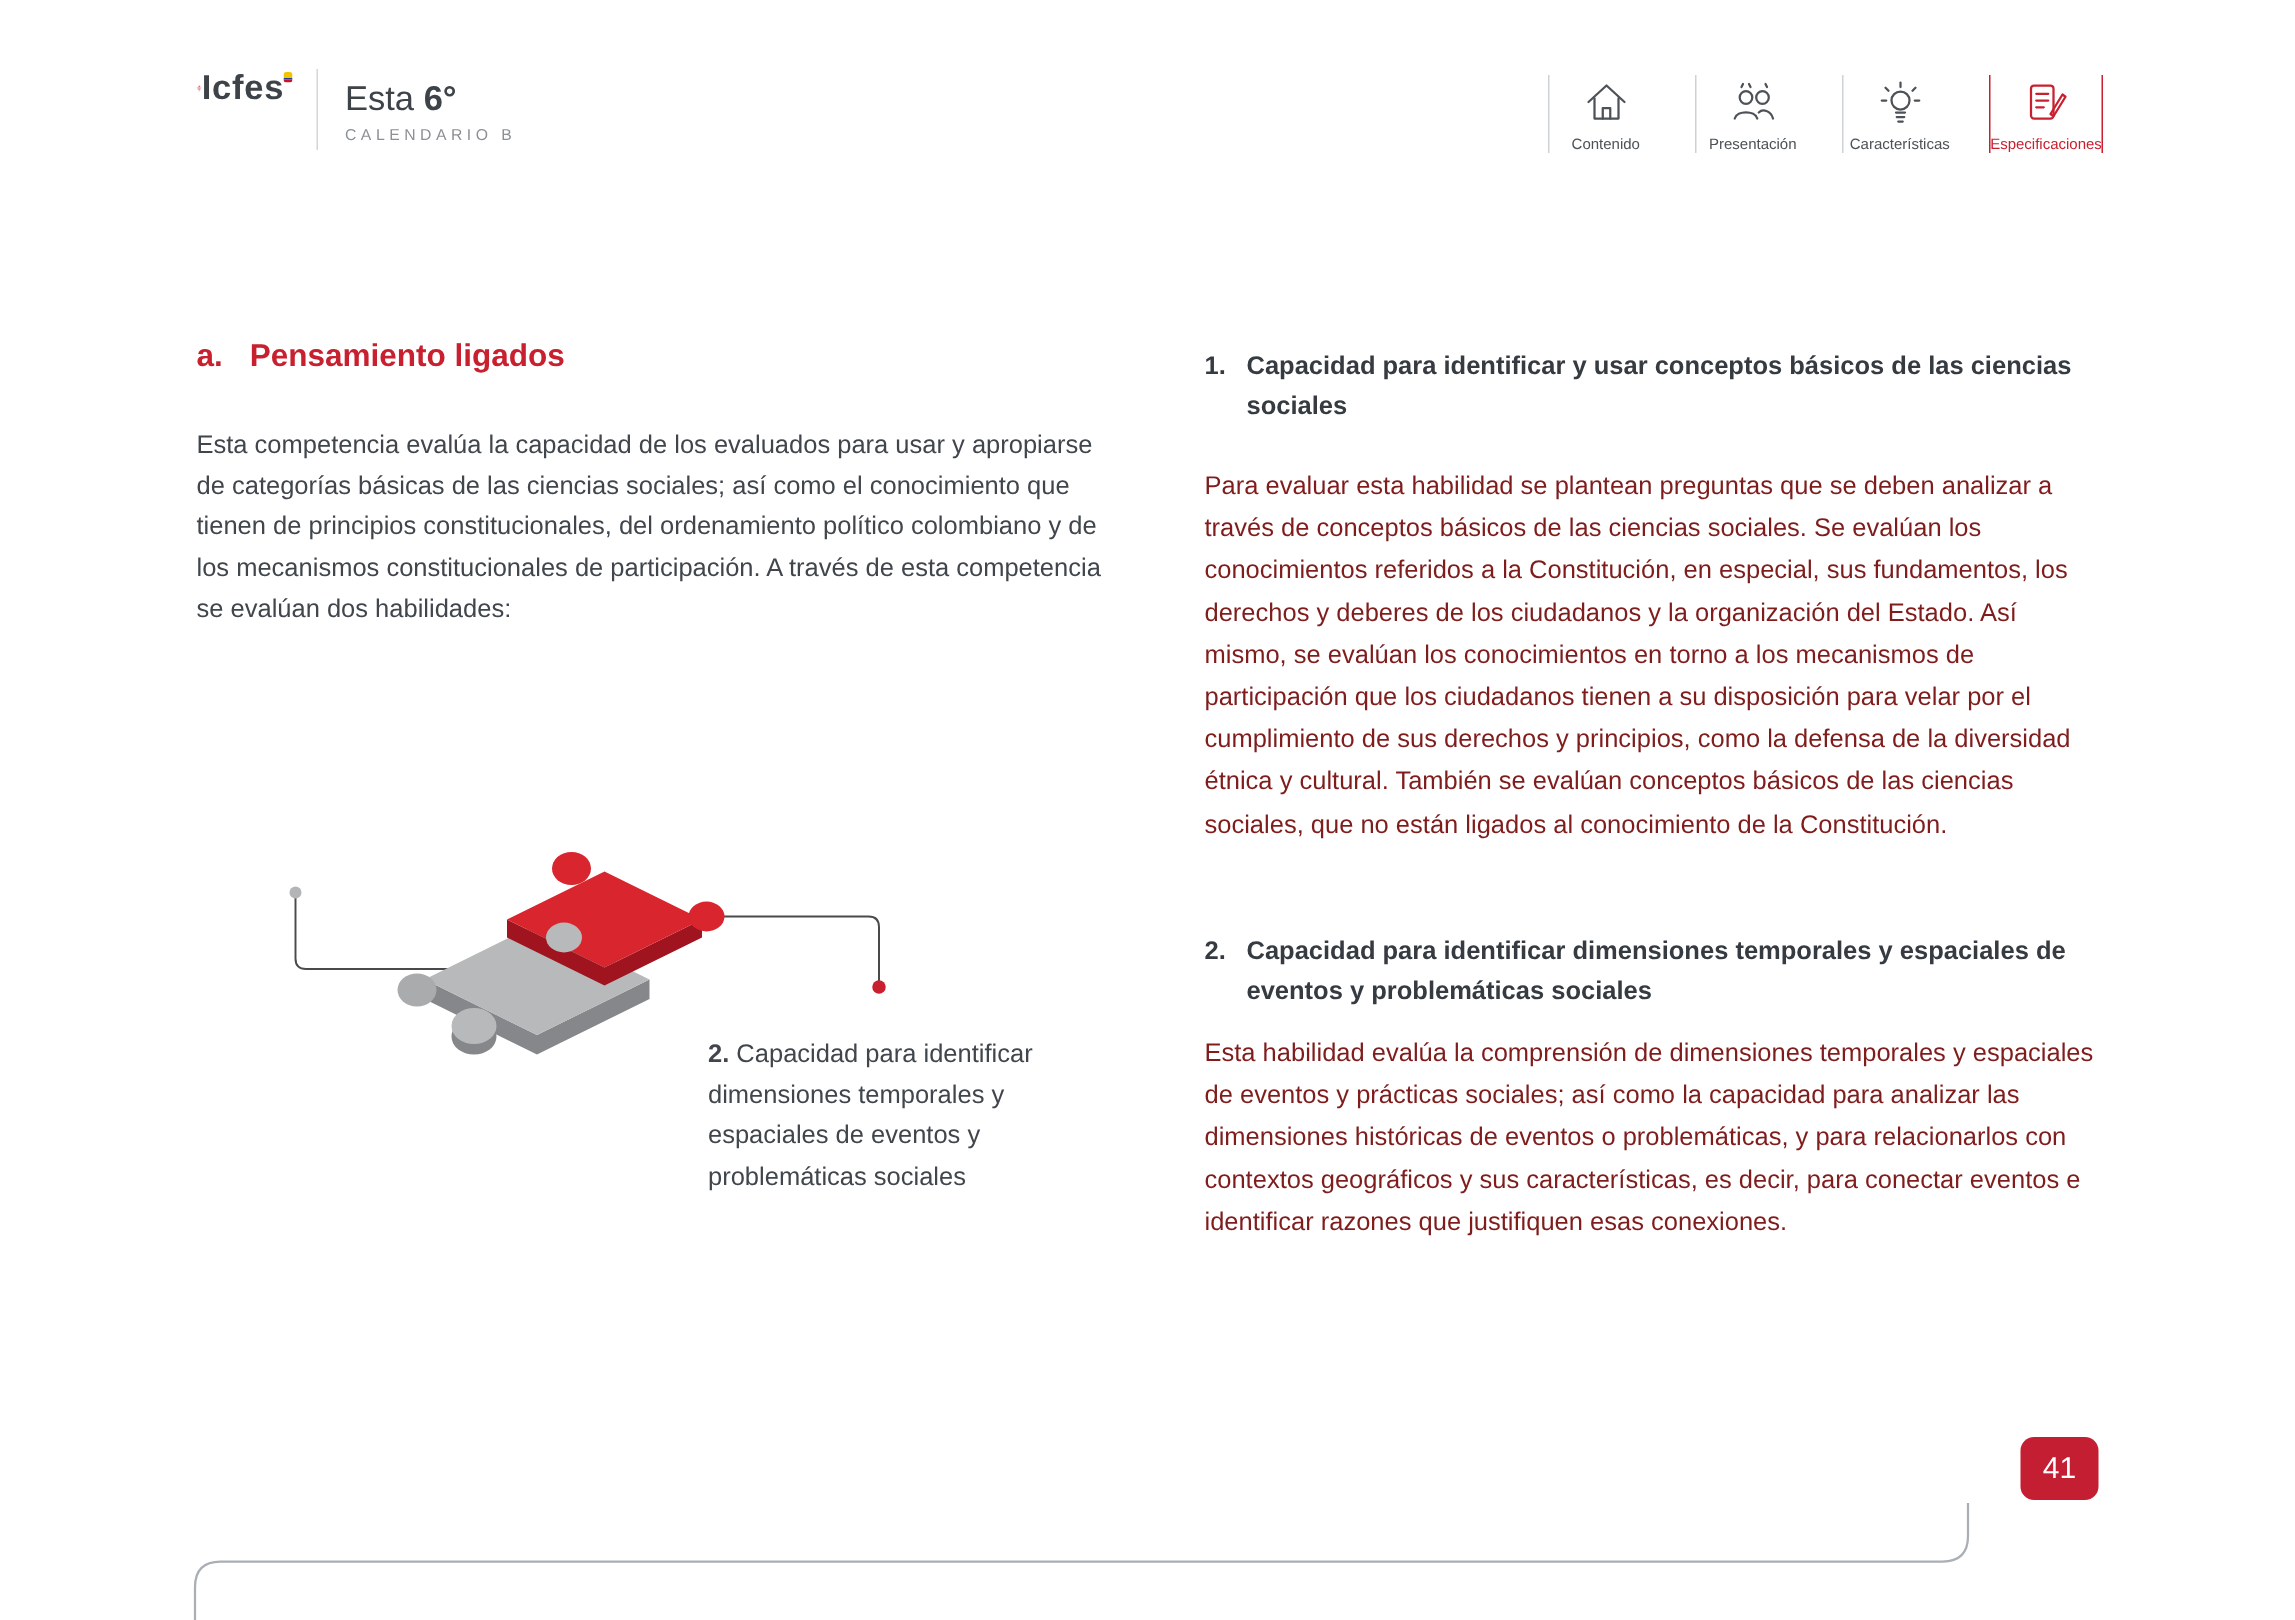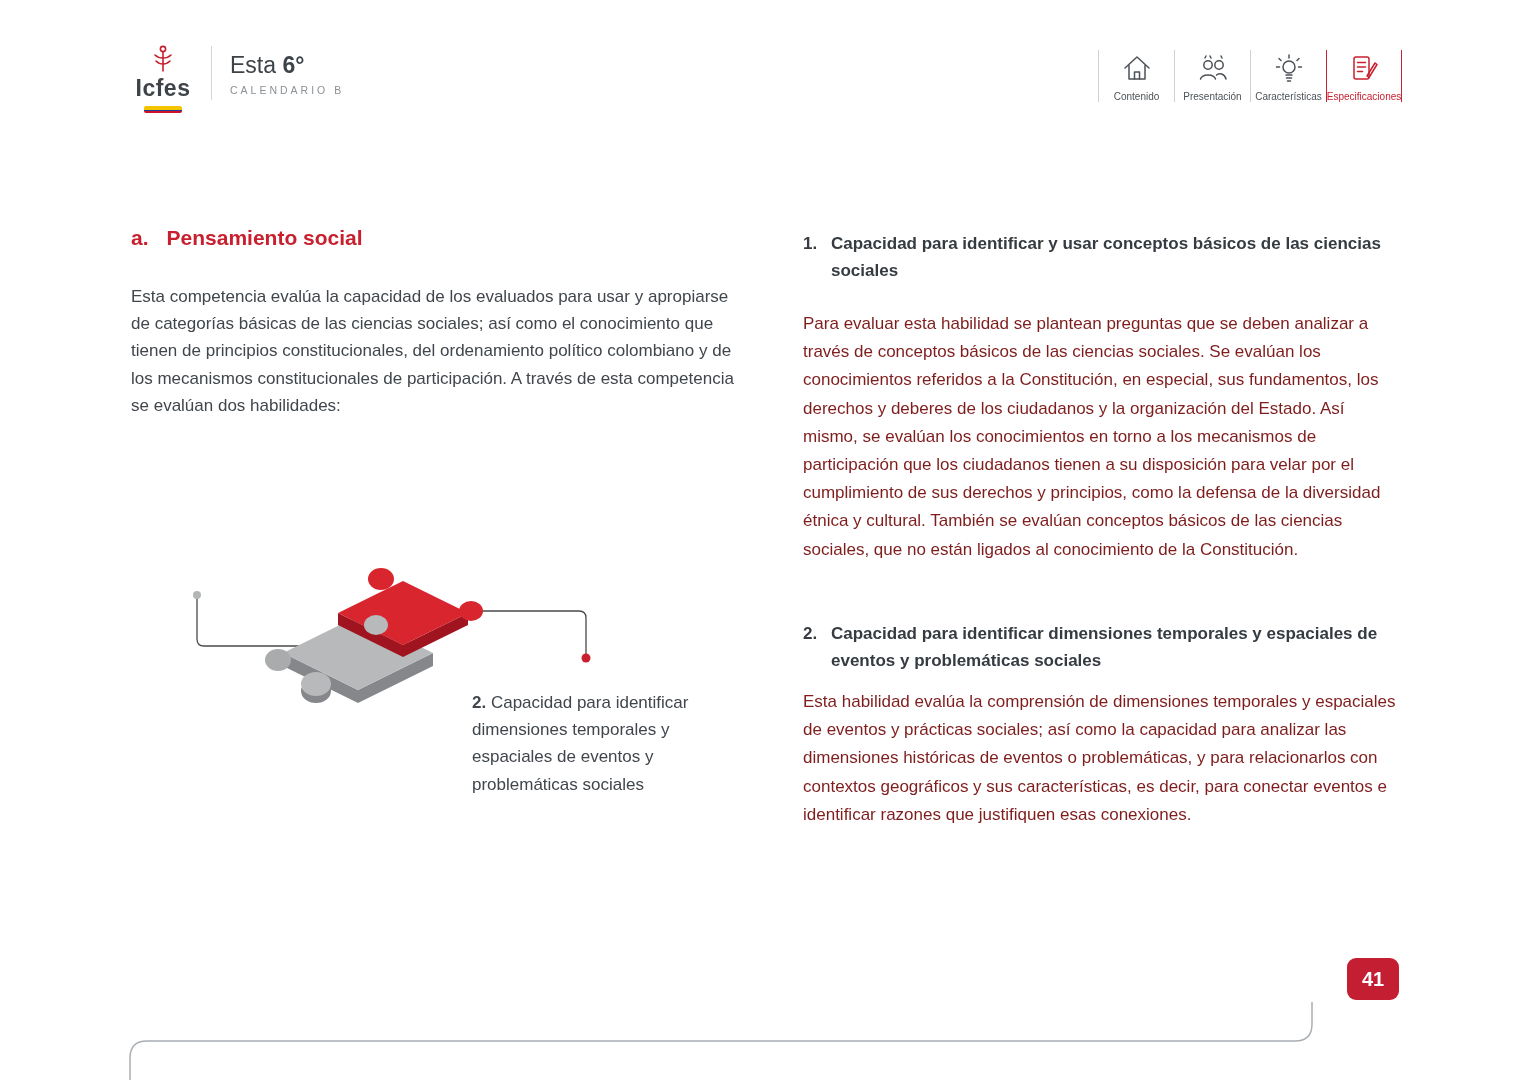--- a/index.html
+++ b/index.html
@@ -11,35 +11,35 @@
   .page {
     position: relative;
     width: 1530px;
     height: 1080px;
     background: #ffffff;
     overflow: hidden;
   }
 
   
   .logo-block { position: absolute; left: 131px; top: 44px; display: flex; align-items: flex-start; }
-  .icfes-logo { display: flex; flex-direction: column; align-items: center; width: 64px; }
+  .icfes-logo { display: flex; flex-direction: row; width: 64px; }
   .icfes-emblem { width: 24px; height: 30px; }
   .icfes-word { font-size: 23px; font-weight: bold; color: #3d4348; letter-spacing: 0.5px; margin-top: 1px; }
   .icfes-flag { width: 38px; height: 7px; border-radius: 2px; overflow: hidden; margin-top: 4px; display: flex; flex-direction: column; }
   .icfes-flag .y { height: 3.5px; background: #f5c400; }
   .icfes-flag .b { height: 1.8px; background: #1c3f94; }
   .icfes-flag .r { height: 1.7px; background: #ce1126; }
   .logo-divider { width: 1px; height: 54px; background: #d4d6d8; margin: 2px 18px 0 16px; }
   .saber-block { padding-top: 8px; }
   .saber-title { font-size: 23px; color: #3d4348; }
   .saber-title .bold { font-weight: bold; }
   .saber-sub { font-size: 10.5px; letter-spacing: 3px; color: #8b9095; margin-top: 5px; text-align: right; }
 
   
-  .top-nav { position: absolute; top: 50px; right: 128px; display: flex; }
+  .top-nav { position: absolute; top: 50px; right: 128px; display: flex; gap: 22px; }
   .nav-item {
     width: 76px; padding: 2px 4px 0 4px;
     display: flex; flex-direction: column; align-items: center;
     border-left: 1px solid #cfd2d4;
     color: #4c5257; cursor: pointer;
   }
   .nav-item:last-child { border-right: 1px solid #c8202f; }
   .nav-item.active { border-left-color: #c8202f; color: #c8202f; }
   .nav-icon { width: 32px; height: 34px; display: block; }
   .nav-label { font-size: 10px; margin-top: 5px; white-space: nowrap; }
@@ -76,21 +76,21 @@
   }
   .r-body-1 { top: 310px; }
   .r-body-2 { top: 688px; }
 
   
   .footer-curve { position: absolute; left: 0; top: 0; width: 1530px; height: 1080px; pointer-events: none; }
   .page-badge {
     position: absolute; left: 1347px; top: 958px; width: 52px; height: 42px;
     background: #c41e33; border-radius: 9px;
     display: flex; align-items: center; justify-content: center;
-    color: #ffffff; font-size: 20px; font-weight: bold;
+    color: #ffffff; font-size: 20px; font-weight: normal;
   }
 </style>
 </head>
 <body>
 
 <div class="page">
 
   <div class="logo-block">
     <div class="icfes-logo">
       <svg class="icfes-emblem" viewBox="0 0 24 30">
@@ -157,21 +157,21 @@
           <rect x="6" y="5" width="15" height="22" rx="2"></rect>
           <path d="M9.5 10.5 h8 M9.5 15 h8 M9.5 19.5 h5"></path>
           <path d="M19 24 L27 11 L29 12.5 L21 25.5 Z"></path>
         </g>
       </svg>
       <div class="nav-label">Especificaciones</div>
     </div>
   </div>
 
   <h2 class="section-title">
-    <span class="letter">a.</span><span>Pensamiento social</span>
+    <span class="letter">a.</span><span>Pensamiento ligados</span>
   </h2>
 
   <p class="intro">Esta competencia evalúa la capacidad de los evaluados para usar y apropiarse de categorías básicas de las ciencias sociales; así como el conocimiento que tienen de principios constitucionales, del ordenamiento político colombiano y de los mecanismos constitucionales de participación. A través de esta competencia se evalúan dos habilidades:</p>
 
 
   <div class="puzzle-wrap">
     <svg width="420" height="150" viewBox="0 0 420 150">
 
       <path d="M9,33 L9,74 Q9,81 16,81 L180,81" fill="none" stroke="#4a4a4a" stroke-width="1.3"></path>
       <circle cx="9" cy="30" r="4" fill="#b3b5b7"></circle>

